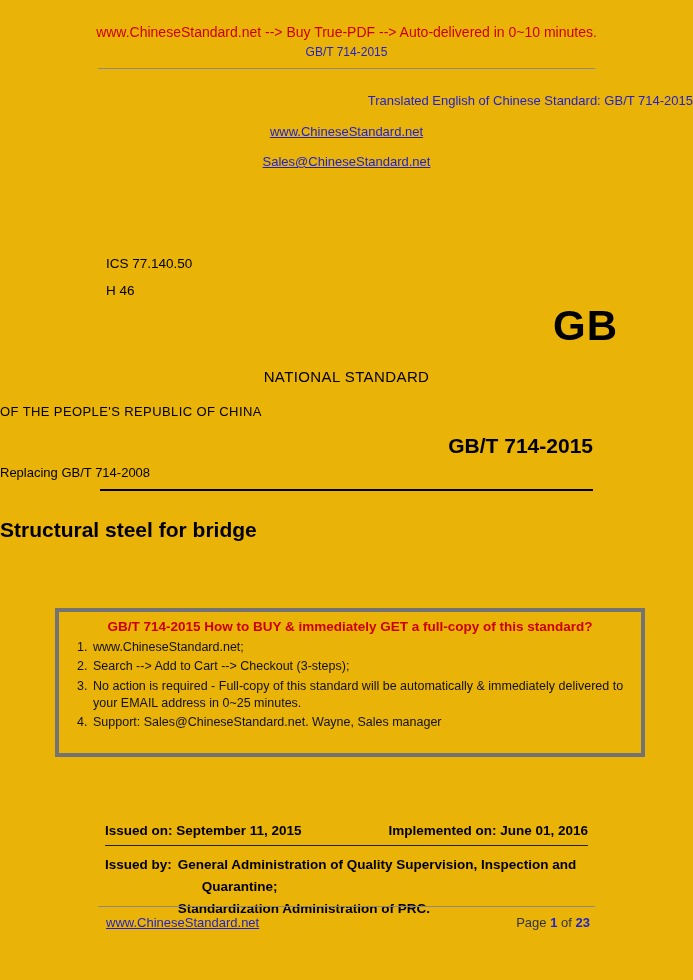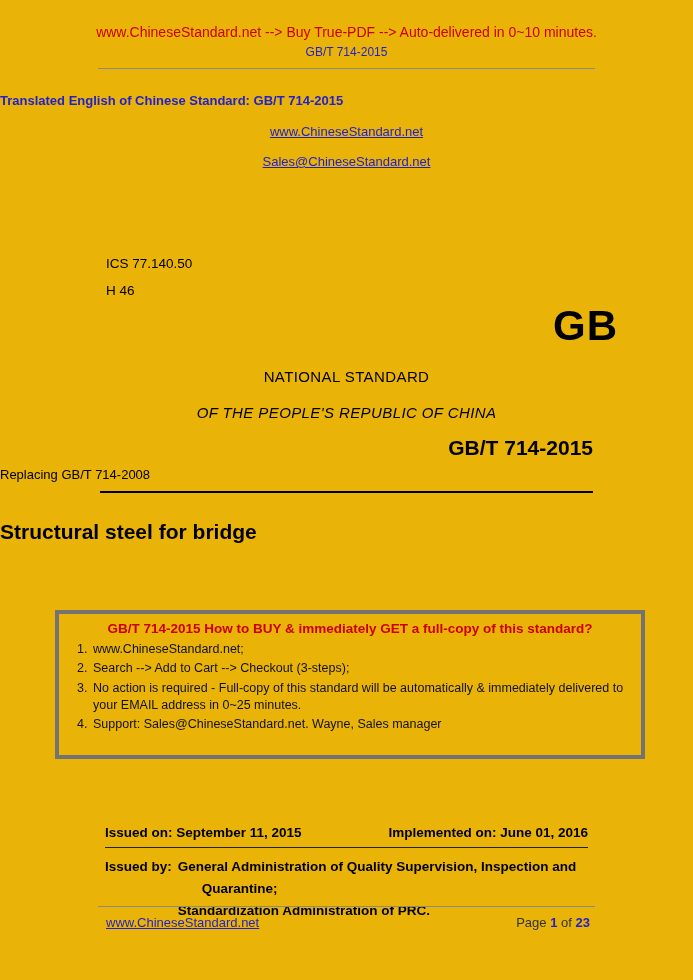--- a/index.html
+++ b/index.html
@@ -26,24 +26,23 @@
     color: #2222cc;
     font-size: 12px;
   }
   .hr-thin {
     border: none;
     border-top: 1px solid #8a8a8a;
     margin: 9px 98px 0 98px;
   }
   .translated {
     margin-top: 24px;
-    text-align: left;
+    text-align: right;
     color: #2222cc;
     font-size: 13px;
-    font-weight: bold;
   }
   .link-line { text-align: center; }
   .link-line.first { margin-top: 14px; }
   .link-line.second { margin-top: 12px; }
   a.link {
     color: #2222cc;
     font-size: 13px;
     text-decoration: underline;
     cursor: pointer;
   }
@@ -64,24 +63,22 @@
     letter-spacing: 1px;
   }
   .std-line1 {
     margin-top: 20px;
     text-align: center;
     font-size: 15px;
     letter-spacing: 0.4px;
   }
   .std-line2 {
     margin-top: 19px;
-    text-align: center;
-    font-size: 15px;
+    font-size: 13px;
     letter-spacing: 0.4px;
-    font-style: italic;
   }
   .std-code {
     margin-top: 15px;
     padding-right: 100px;
     text-align: right;
     font-size: 21px;
     font-weight: bold;
   }
   .std-replacing {
     margin-top: 7px;

